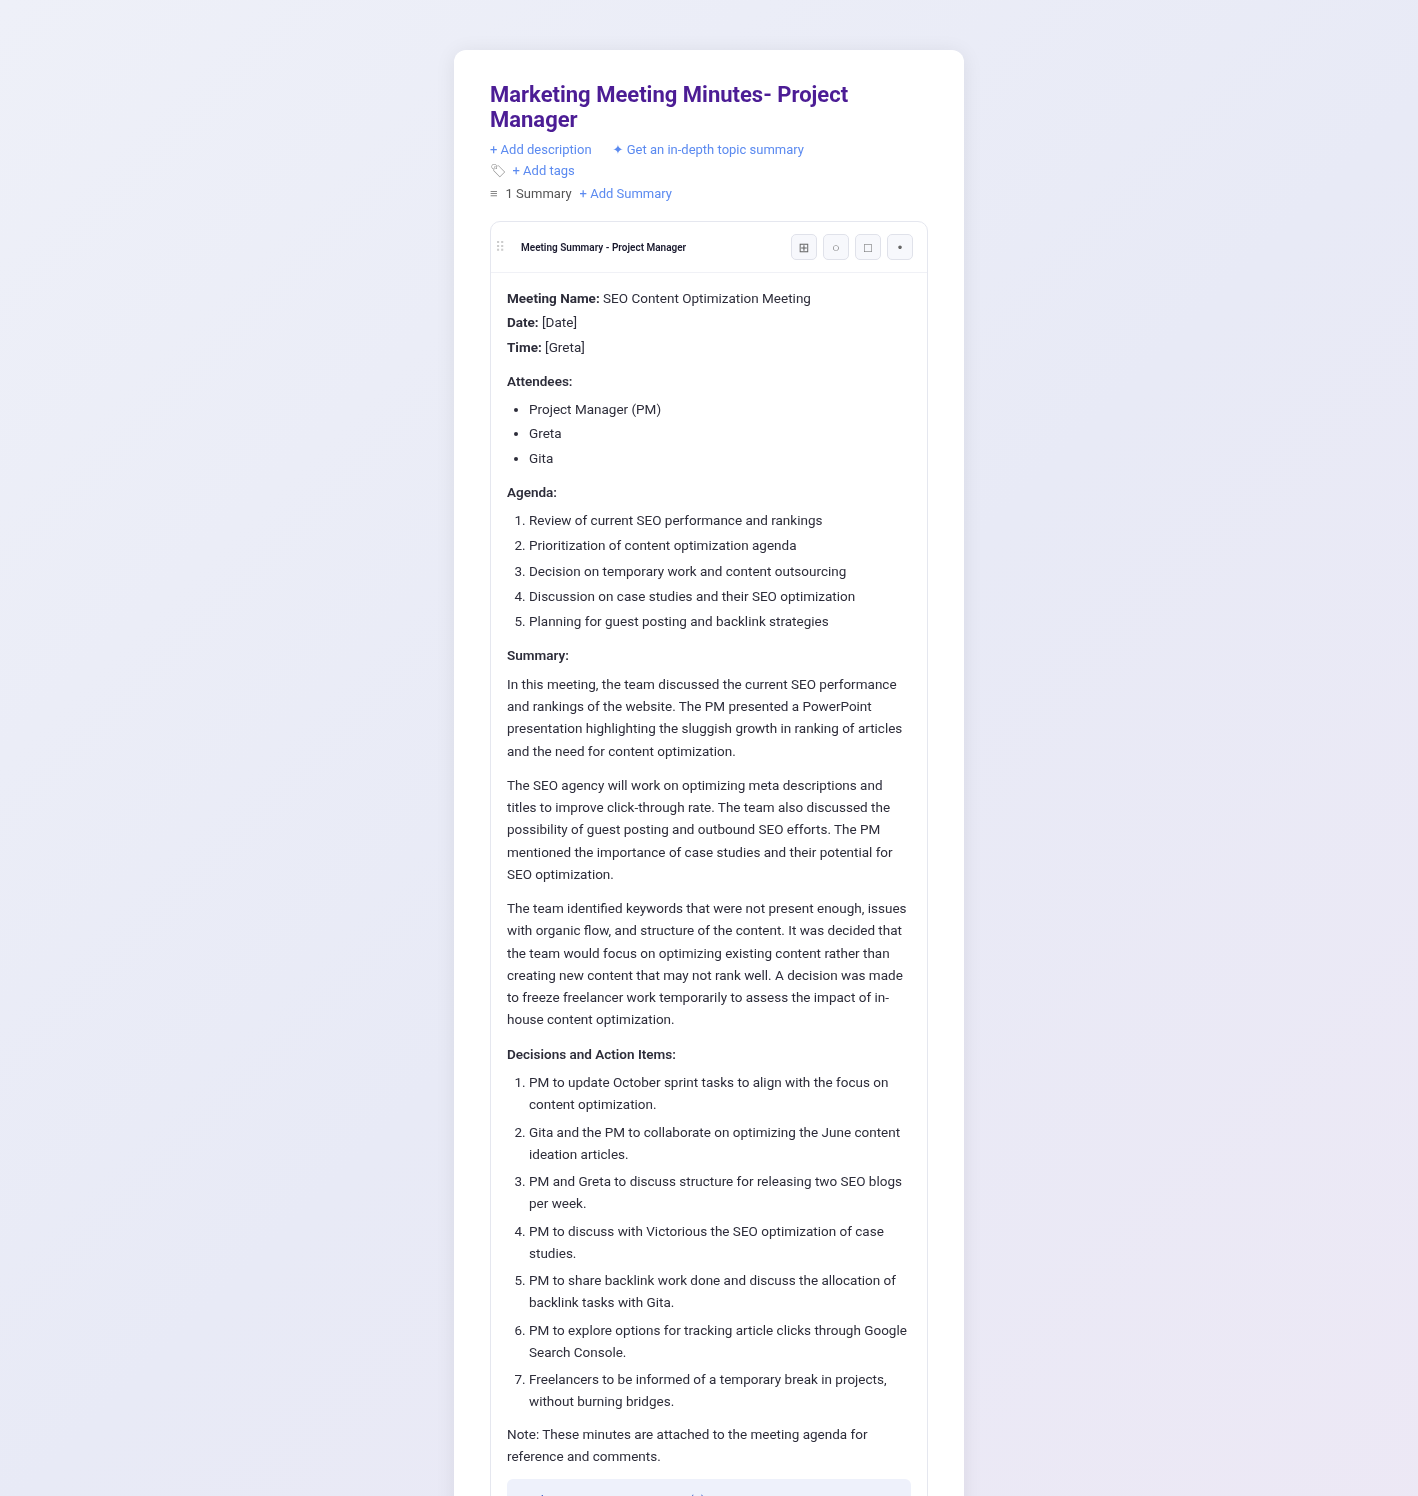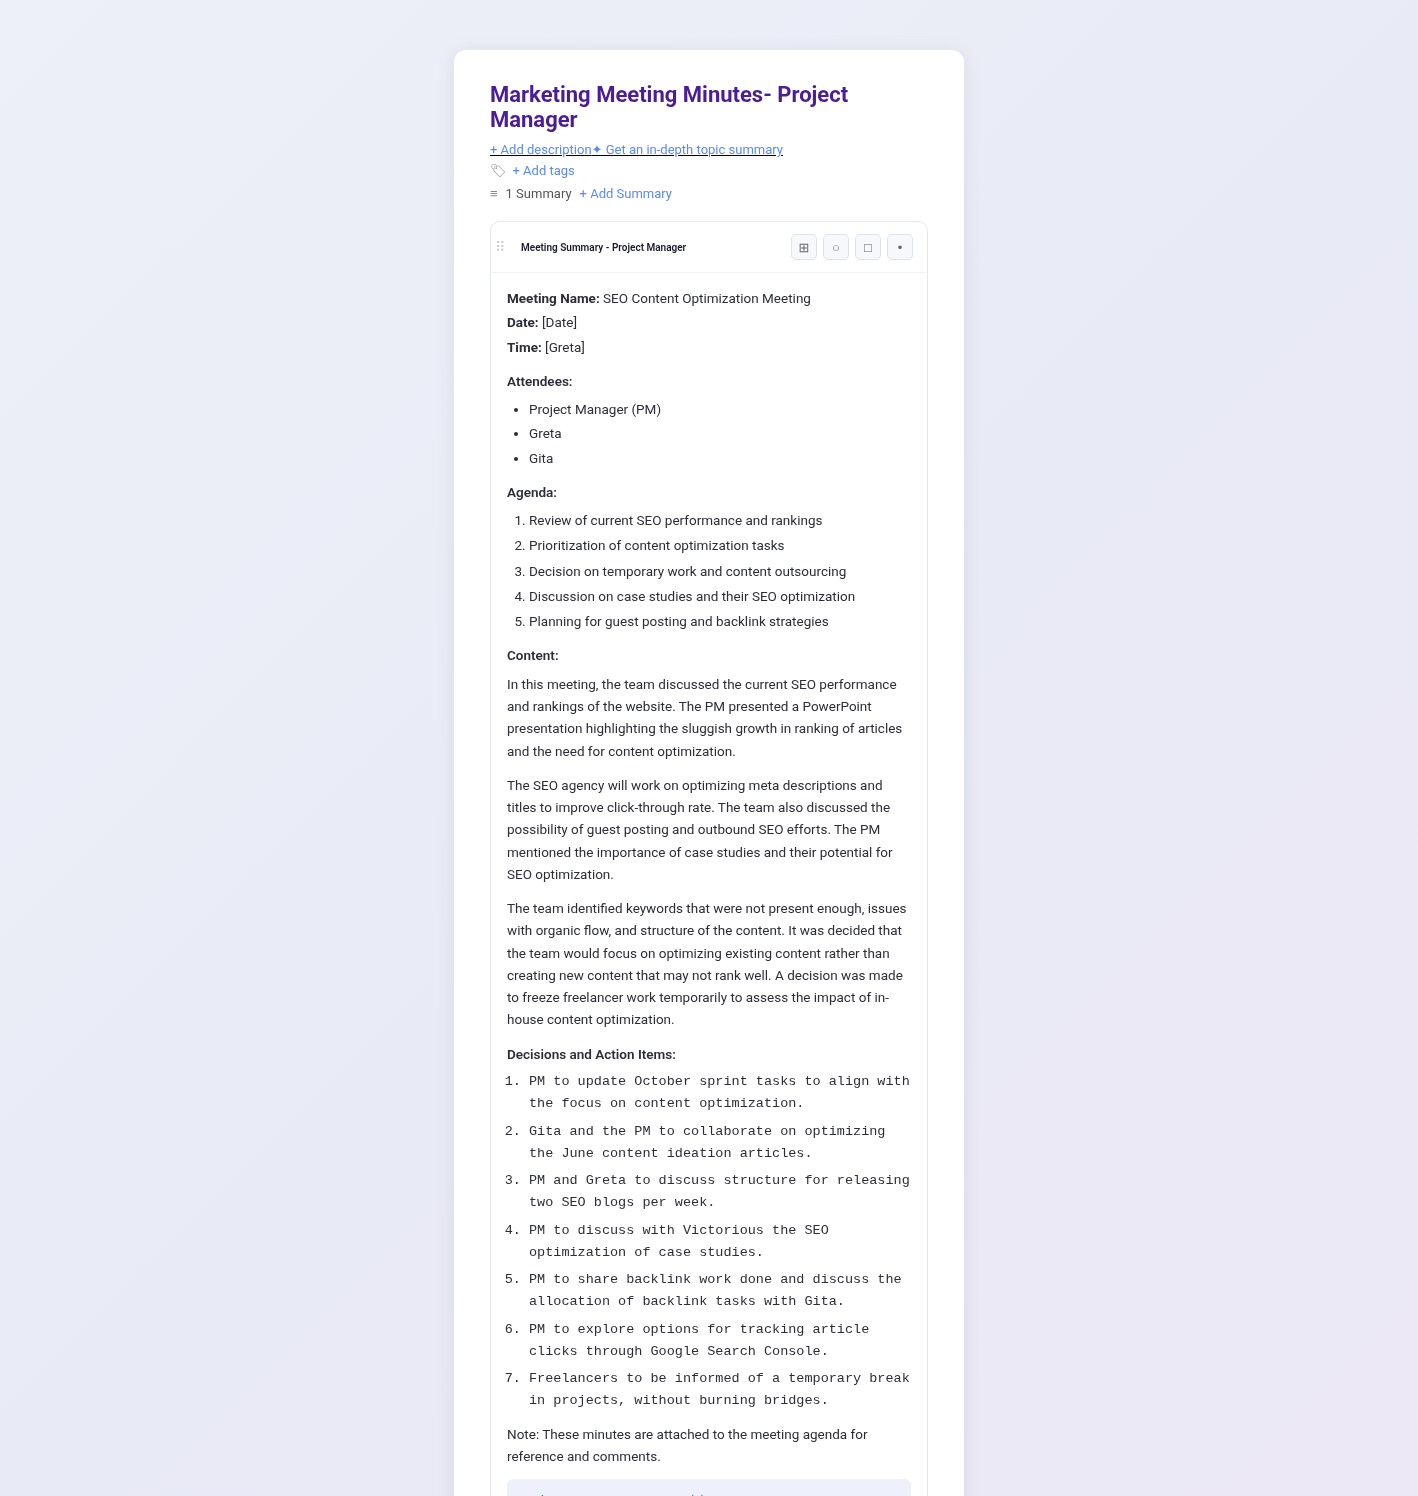--- a/index.html
+++ b/index.html
@@ -26,23 +26,22 @@
     .page-title {
       font-size: 22px;
       font-weight: 700;
       color: #4c1d95;
       margin-bottom: 10px;
     }
 
     .action-row {
       display: flex;
       align-items: center;
-      gap: 0;
+      gap: 21px;
       margin-bottom: 6px;
-      text-decoration: underline;
     }
 
     .action-link {
       color: #5b8af0;
       font-size: 13px;
       cursor: pointer;
       display: flex;
       align-items: center;
       gap: 3px;
       text-decoration: none;
@@ -143,21 +142,20 @@
     }
 
     .agenda-list li {
       margin-bottom: 3px;
     }
 
     .actions-list {
       list-style: decimal;
       padding-left: 22px;
       margin-bottom: 10px;
-      font-family: Liberation Mono, monospace;
     }
 
     .actions-list li {
       margin-bottom: 5px;
     }
 
     .paragraph {
       margin-bottom: 12px;
     }
 
@@ -239,27 +237,27 @@
       <span class="section-label">Attendees:</span>
       <ul class="attendees-list">
         <li>Project Manager (PM)</li>
         <li>Greta</li>
         <li>Gita</li>
       </ul>
 
       <span class="section-label">Agenda:</span>
       <ol class="agenda-list">
         <li>Review of current SEO performance and rankings</li>
-        <li>Prioritization of content optimization tasks</li>
+        <li>Prioritization of content optimization agenda</li>
         <li>Decision on temporary work and content outsourcing</li>
         <li>Discussion on case studies and their SEO optimization</li>
         <li>Planning for guest posting and backlink strategies</li>
       </ol>
 
-      <span class="section-label">Content:</span>
+      <span class="section-label">Summary:</span>
       <p class="paragraph">In this meeting, the team discussed the current SEO performance and rankings of the website. The PM presented a PowerPoint presentation highlighting the sluggish growth in ranking of articles and the need for content optimization.</p>
       <p class="paragraph">The SEO agency will work on optimizing meta descriptions and titles to improve click-through rate. The team also discussed the possibility of guest posting and outbound SEO efforts. The PM mentioned the importance of case studies and their potential for SEO optimization.</p>
       <p class="paragraph">The team identified keywords that were not present enough, issues with organic flow, and structure of the content. It was decided that the team would focus on optimizing existing content rather than creating new content that may not rank well. A decision was made to freeze freelancer work temporarily to assess the impact of in-house content optimization.</p>
 
       <span class="section-label">Decisions and Action Items:</span>
       <ol class="actions-list">
         <li>PM to update October sprint tasks to align with the focus on content optimization.</li>
         <li>Gita and the PM to collaborate on optimizing the June content ideation articles.</li>
         <li>PM and Greta to discuss structure for releasing two SEO blogs per week.</li>
         <li>PM to discuss with Victorious the SEO optimization of case studies.</li>

